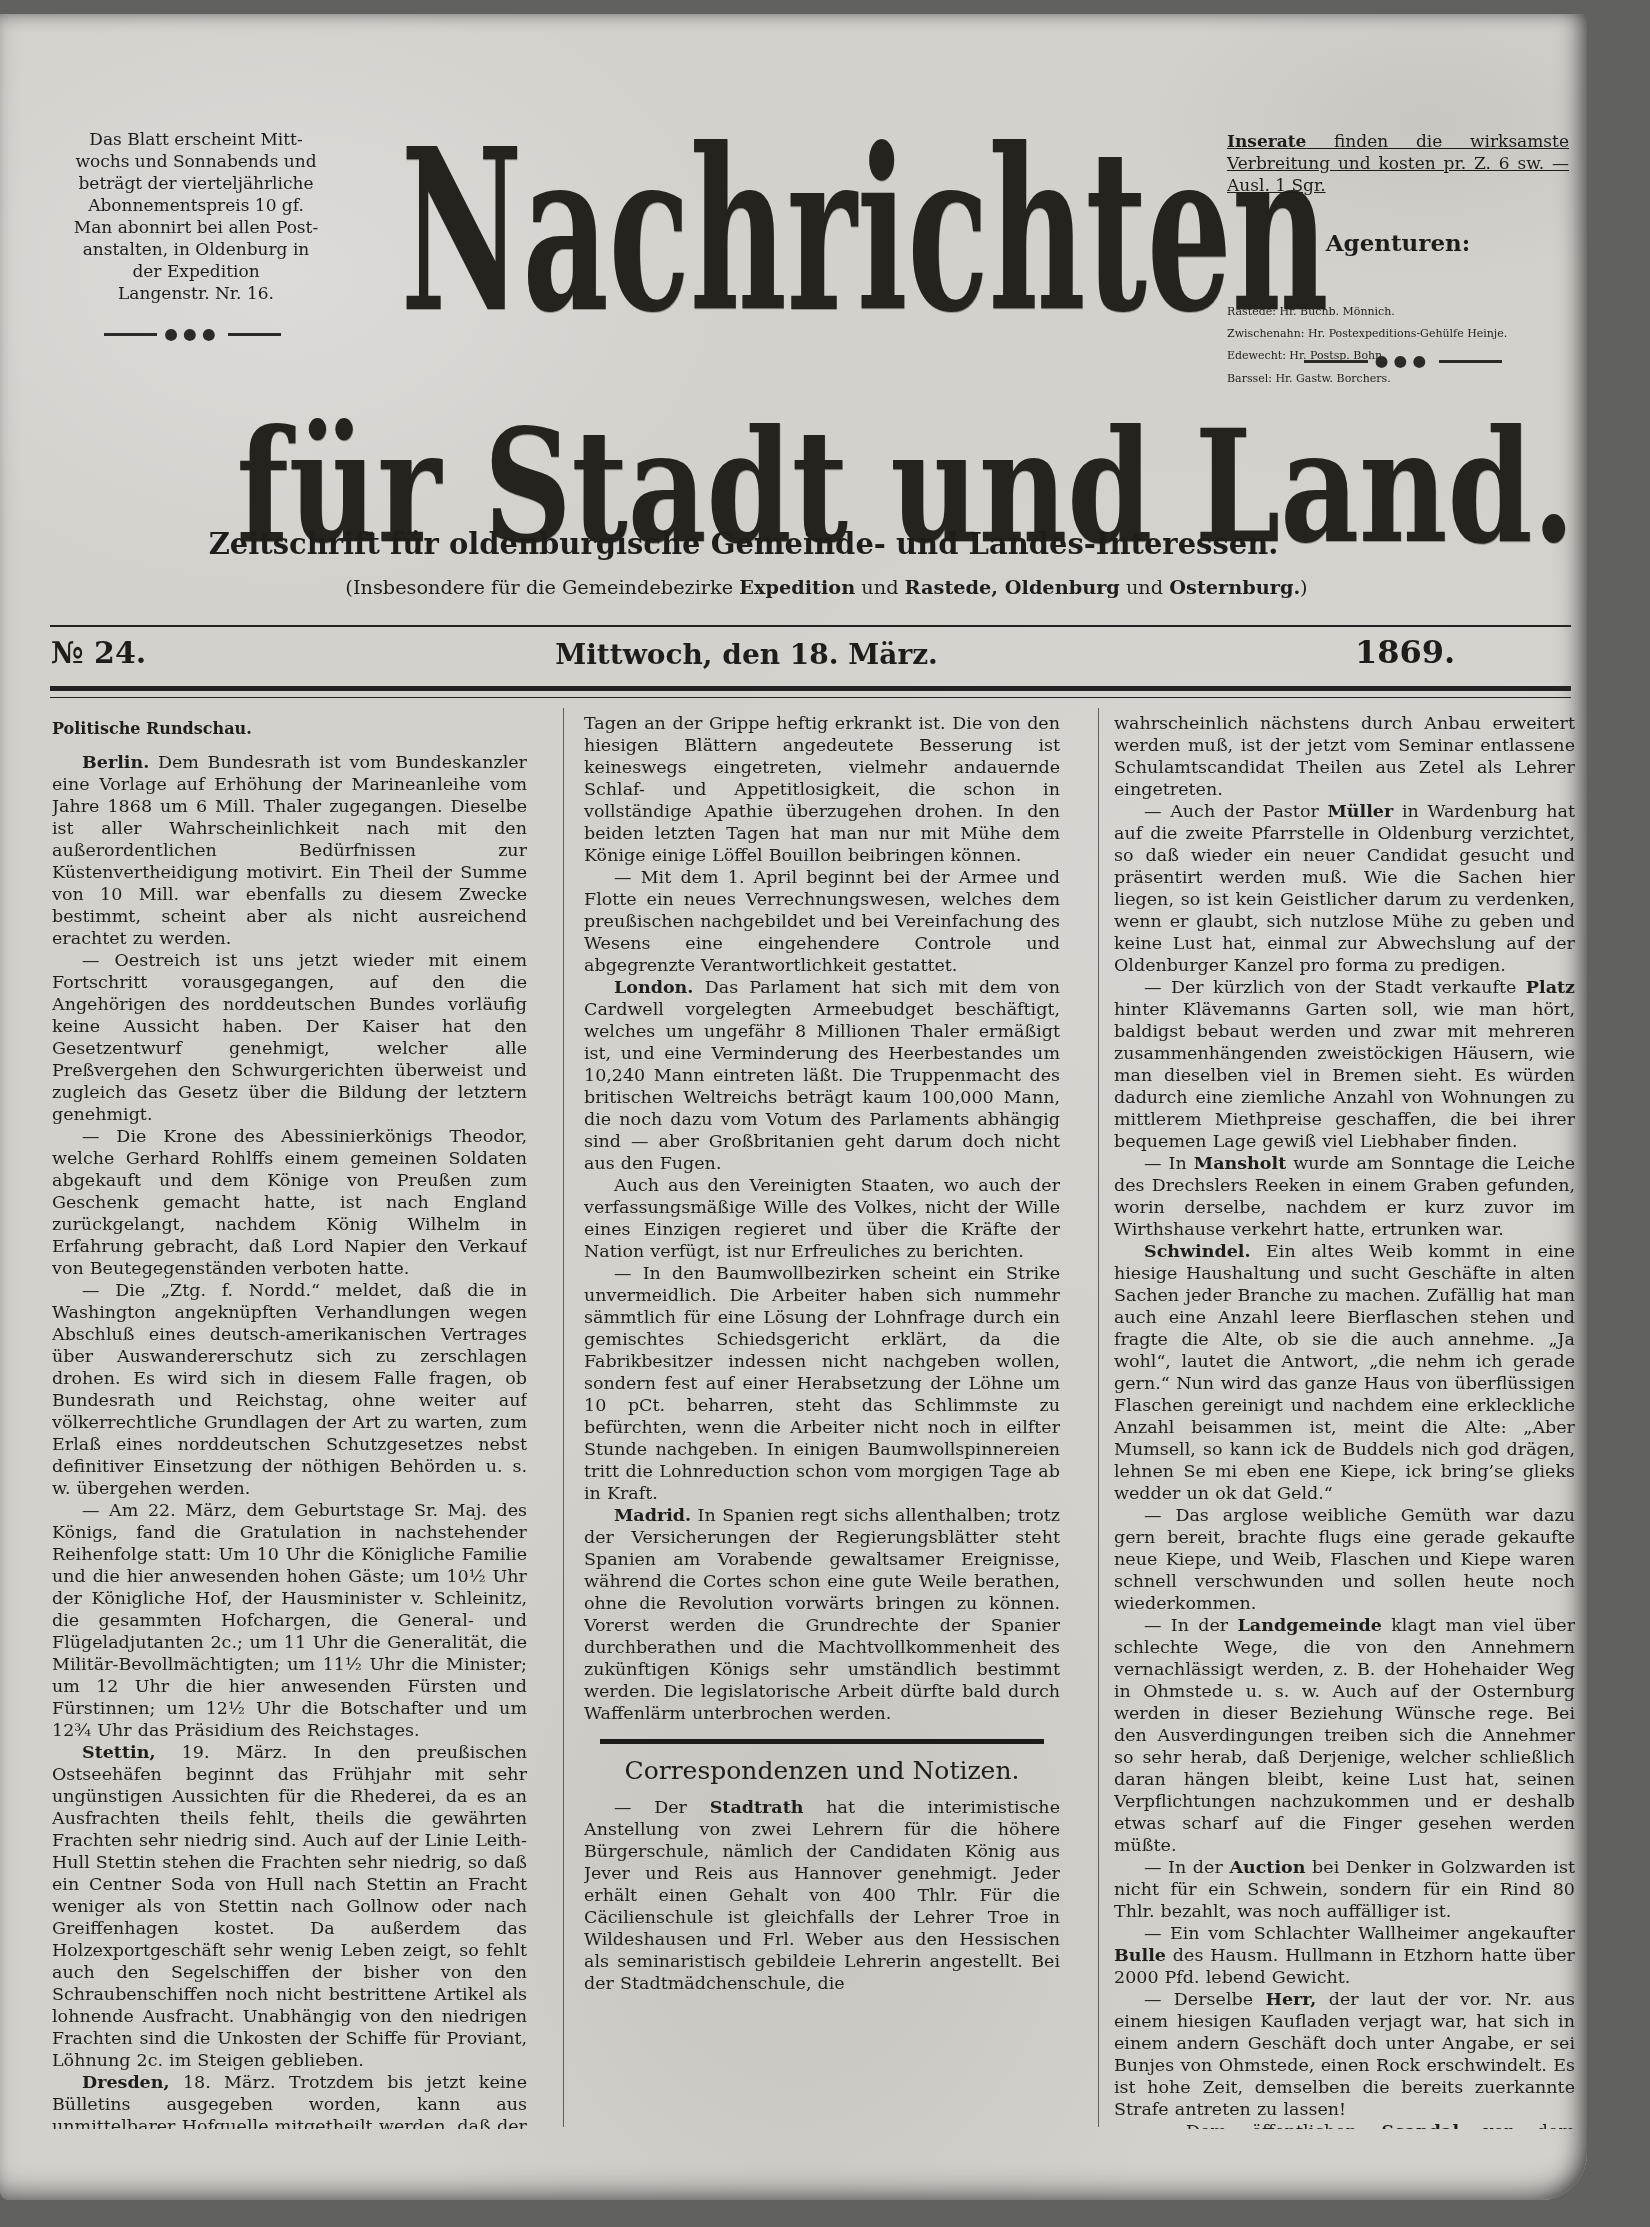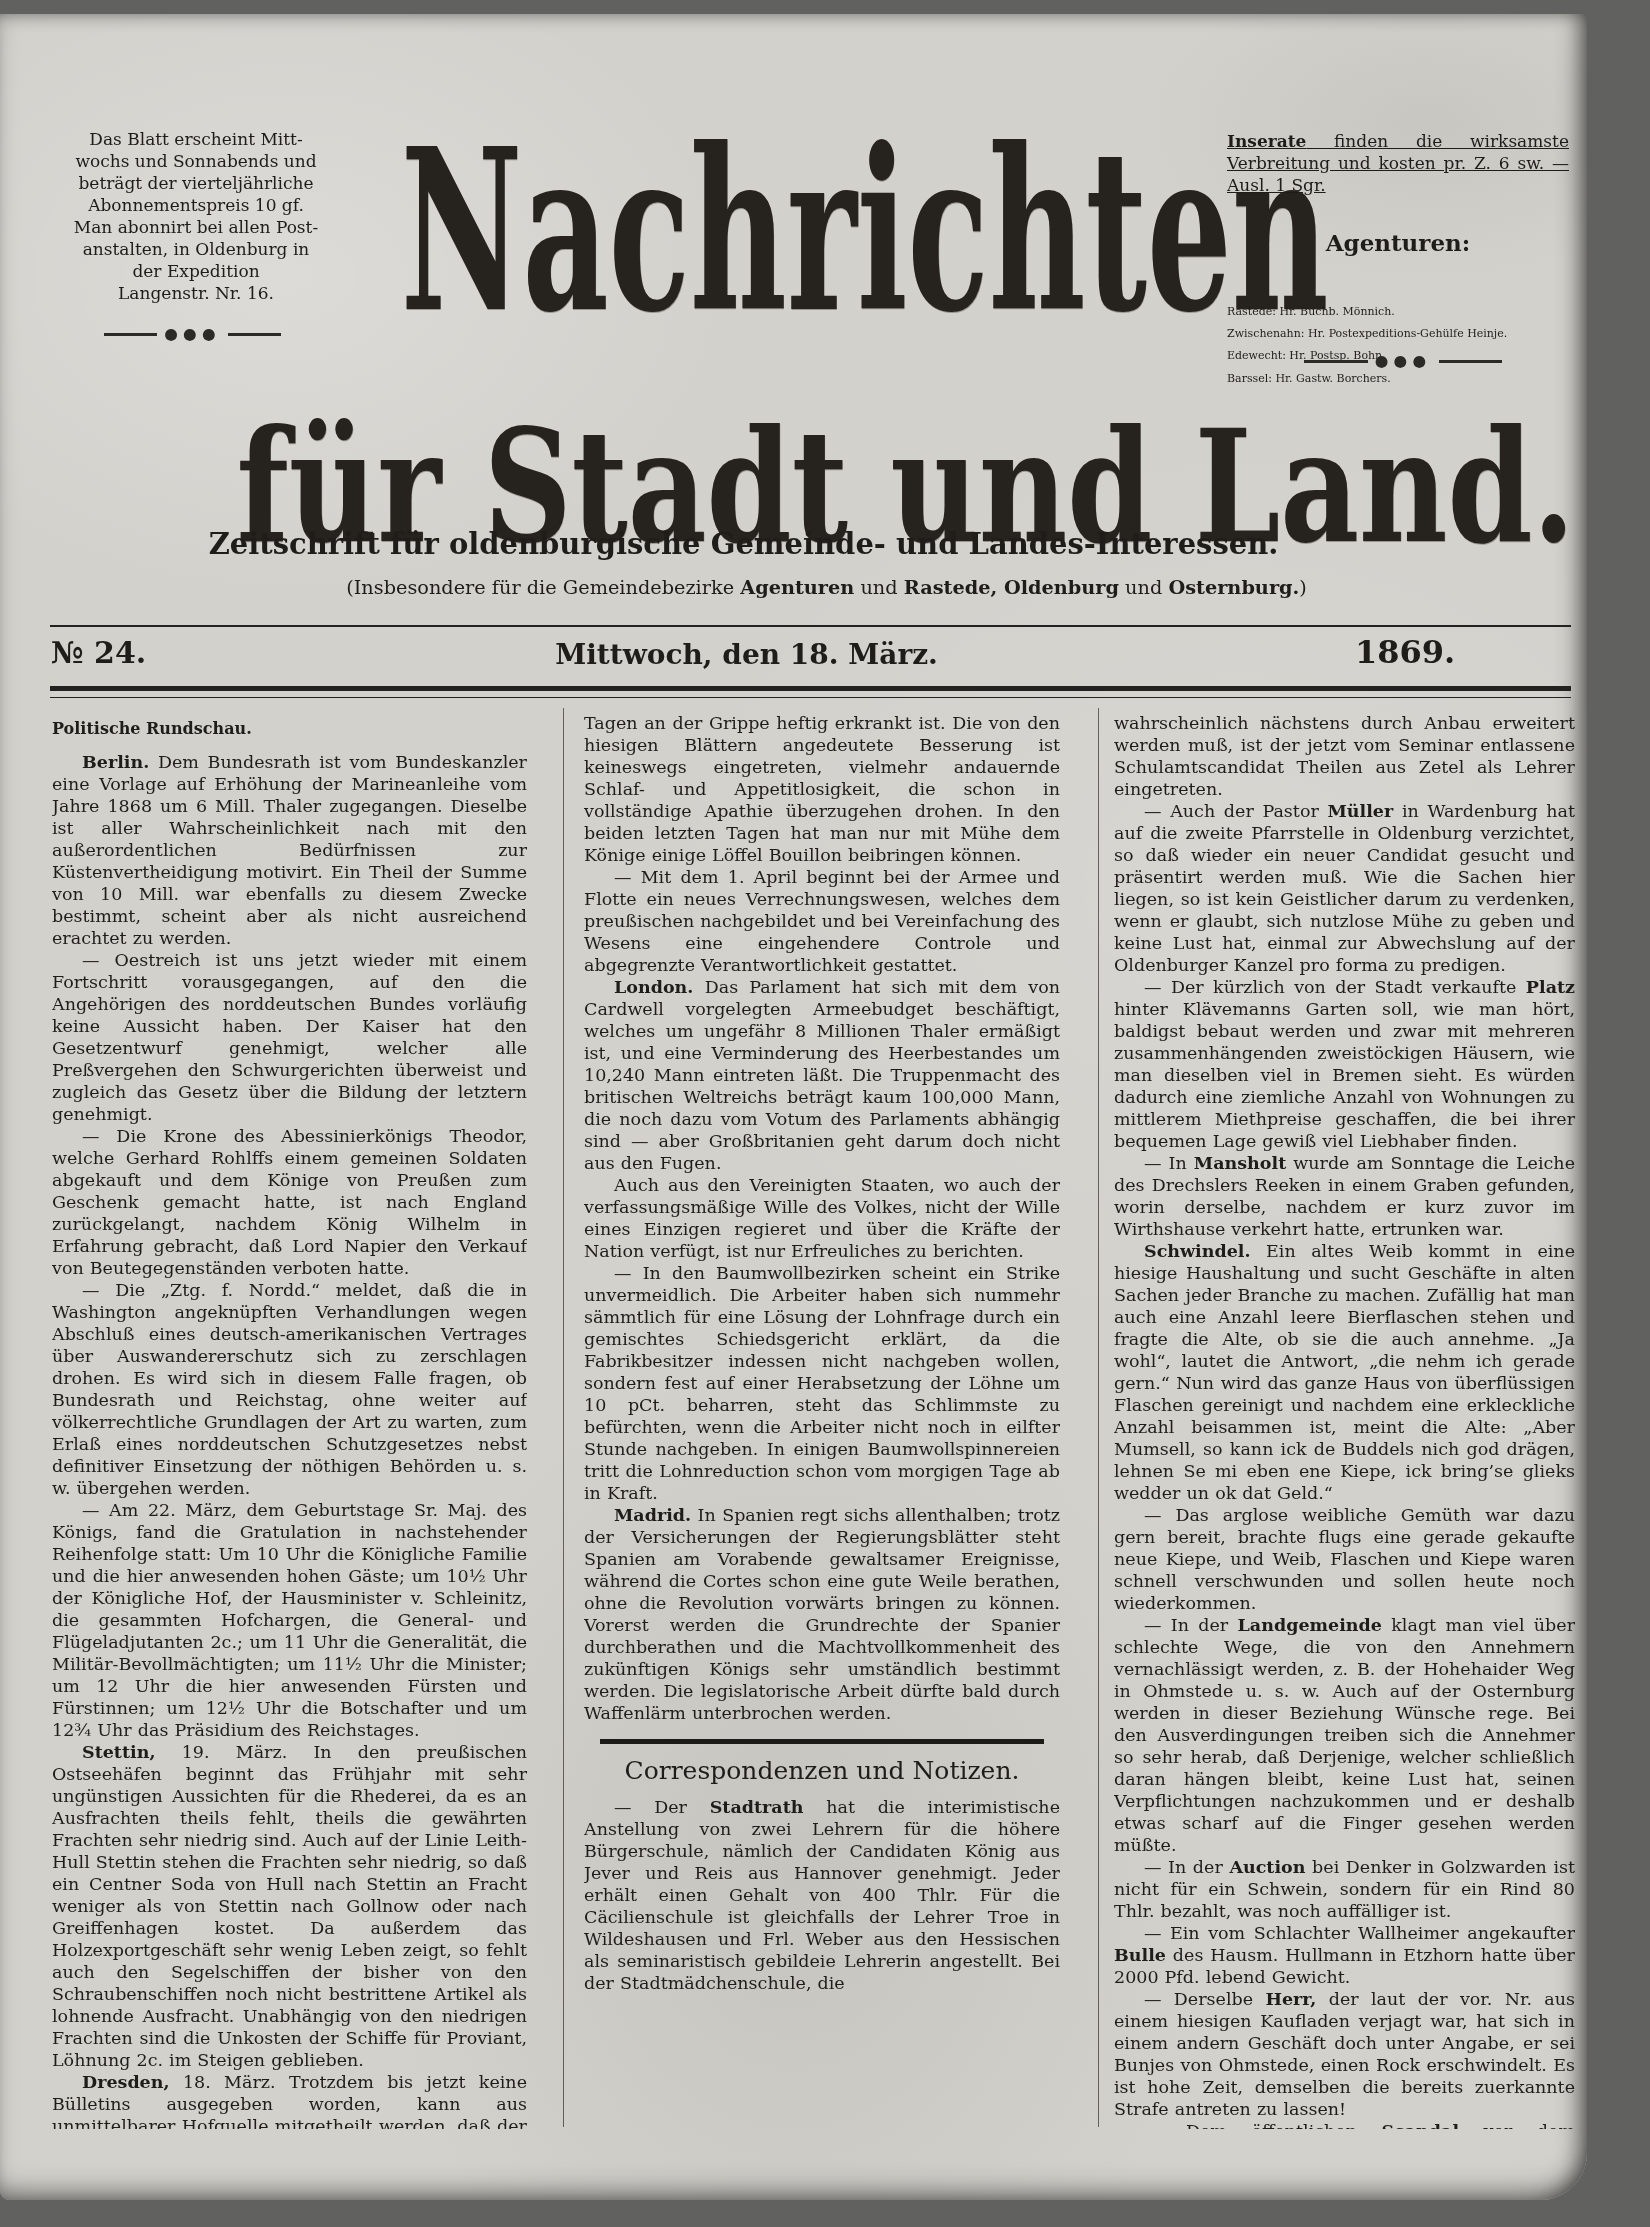--- a/index.html
+++ b/index.html
@@ -73,21 +73,21 @@
         <div class="line">Rastede: Hr. Buchb. Mönnich.</div>
         <div class="line">Zwischenahn: Hr. Postexpeditions-Gehülfe Heinje.</div>
         <div class="line">Edewecht: Hr. Postsp. Bohn.</div>
         <div class="line">Barssel: Hr. Gastw. Borchers.</div>
       </div>
     <div class="abs ornament" style="left:1304px;top:340px;width:198px;">
         <span class="beads">●●●</span>
       </div>
 
     <div class="abs subtitle" style="left:136px;top:514px;width:1215px;font-size:29px;line-height:32px;">Zeitschrift für oldenburgische Gemeinde- und Landes-Interessen.</div>
-    <div class="abs" style="left:219px;top:562px;width:1215px;text-align:center;font-size:19.3px;line-height:23px;white-space:nowrap;"><span>(Insbesondere für die Gemeindebezirke </span><span class="b">Agenturen</span><span> und </span><span class="b">Rastede, Oldenburg</span><span> und </span><span class="b">Osternburg.</span><span>)</span></div>
+    <div class="abs" style="left:219px;top:562px;width:1215px;text-align:center;font-size:19.3px;line-height:23px;white-space:nowrap;"><span>(Insbesondere für die Gemeindebezirke </span><span class="b">Expedition</span><span> und </span><span class="b">Rastede, Oldenburg</span><span> und </span><span class="b">Osternburg.</span><span>)</span></div>
 
     <div class="abs hrule" style="left:50px;top:611px;width:1521px;height:2.1px;"></div>
     <div class="abs dateline-text" style="left:51px;top:621px;font-size:30px;">№ 24.</div>
     <div class="abs dateline-text" style="left:522px;top:624px;width:449px;text-align:center;font-size:28px;">Mittwoch, den 18. März.</div>
     <div class="abs dateline-text" style="left:1355px;top:619px;font-size:32px;">1869.</div>
     <div class="abs hrule" style="left:50px;top:672px;width:1521px;height:5.7px;"></div>
     <div class="abs hrule" style="left:50px;top:683px;width:1521px;height:1.6px;"></div>
 
     <div class="abs vsep" style="left:563px;top:694px;width:1px;height:1419px;"></div>
     <div class="abs vsep" style="left:1098px;top:694px;width:1px;height:1419px;"></div>

